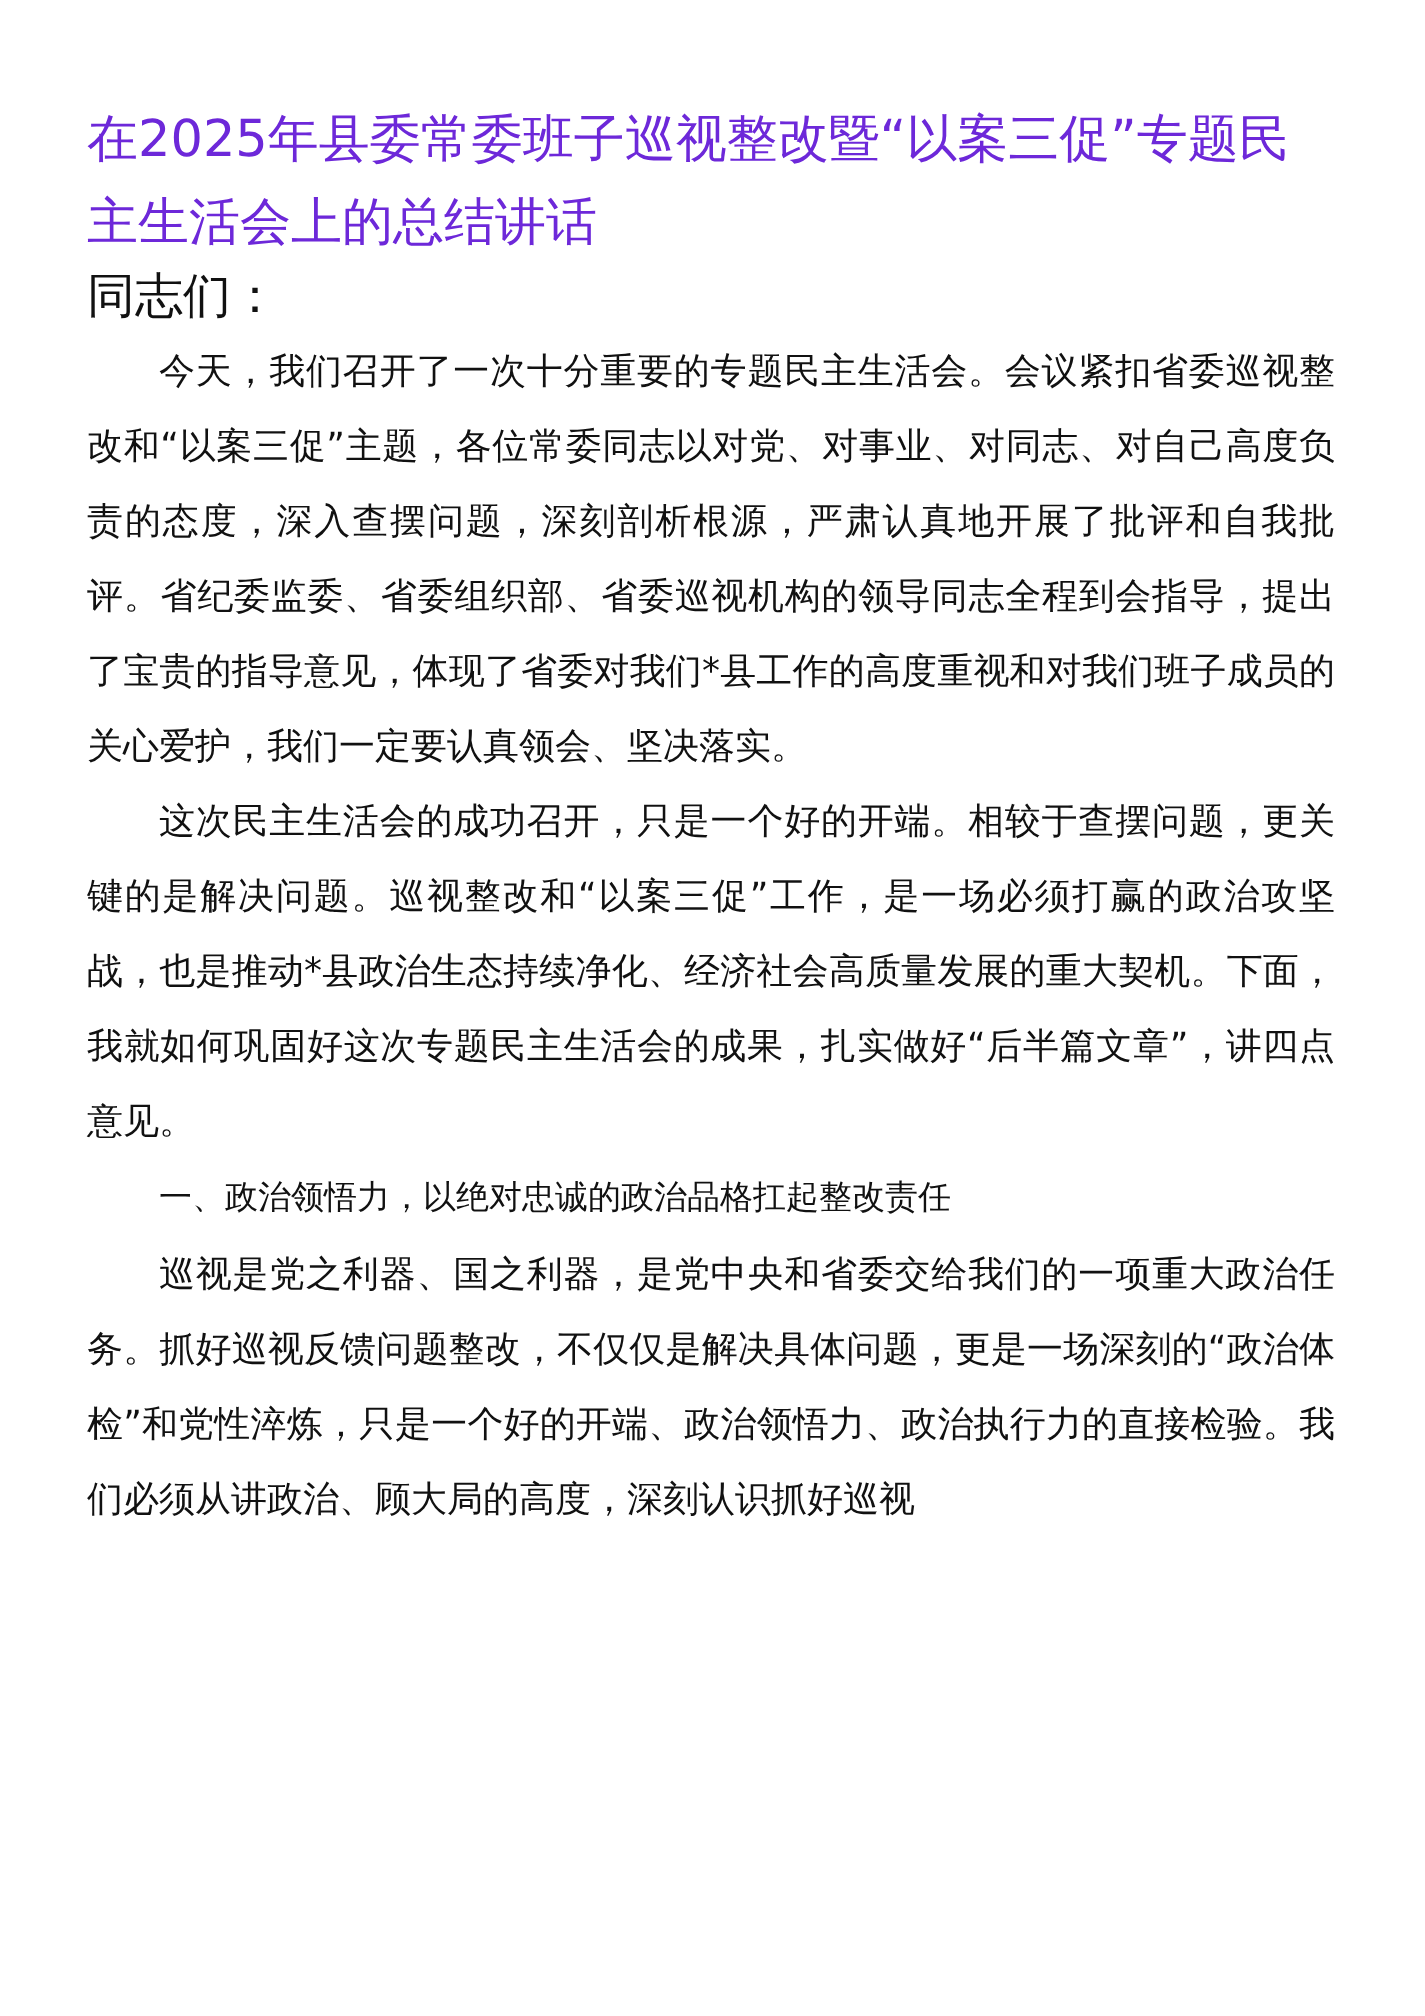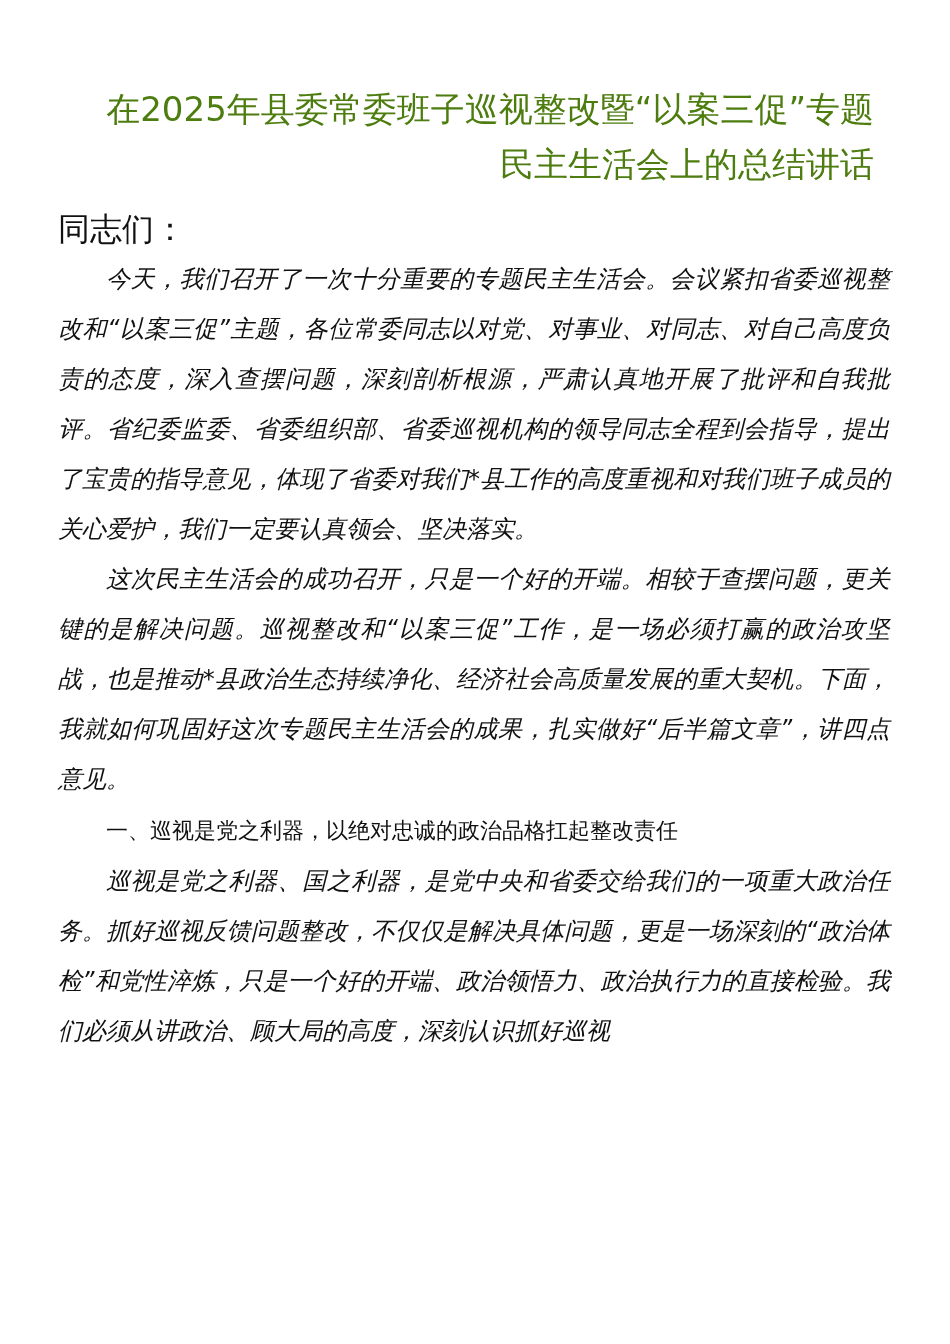--- a/index.html
+++ b/index.html
@@ -17,52 +17,51 @@
     }
     .page {
       position: absolute;
       left: 58px;
       top: 66px;
       width: 832px;
     }
     .title {
       font-size: 34px;
       line-height: 55px;
-      text-align: right;
-      margin: 16px;
+      text-align: left;
+      margin: 0;
       font-weight: normal;
-      color: #4d7c0f;
+      color: #6d28d9;
       letter-spacing: 0px;
     }
     .salutation {
       font-size: 32px;
       line-height: 50px;
       margin: 0;
       margin-top: -4px;
     }
     .para {
       font-size: 24px;
       line-height: 50px;
       margin: 0;
       text-indent: 48px;
       text-align: justify;
       word-break: break-all;
-      font-style: italic;
     }
     .heading {
       font-size: 22px;
       line-height: 50px;
       margin: 0;
       text-indent: 48px;
       margin-top: 2px;
     }
   </style>
 </head>
 <body>
 
 <div class="page">
   <h1 class="title">在2025年县委常委班子巡视整改暨“以案三促”专题民主生活会上的总结讲话</h1>
   <p class="salutation">同志们：</p>
   <p class="para">今天，我们召开了一次十分重要的专题民主生活会。会议紧扣省委巡视整改和“以案三促”主题，各位常委同志以对党、对事业、对同志、对自己高度负责的态度，深入查摆问题，深刻剖析根源，严肃认真地开展了批评和自我批评。省纪委监委、省委组织部、省委巡视机构的领导同志全程到会指导，提出了宝贵的指导意见，体现了省委对我们*县工作的高度重视和对我们班子成员的关心爱护，我们一定要认真领会、坚决落实。</p>
   <p class="para">这次民主生活会的成功召开，只是一个好的开端。相较于查摆问题，更关键的是解决问题。巡视整改和“以案三促”工作，是一场必须打赢的政治攻坚战，也是推动*县政治生态持续净化、经济社会高质量发展的重大契机。下面，我就如何巩固好这次专题民主生活会的成果，扎实做好“后半篇文章”，讲四点意见。</p>
-  <p class="heading">一、巡视是党之利器，以绝对忠诚的政治品格扛起整改责任</p>
+  <p class="heading">一、政治领悟力，以绝对忠诚的政治品格扛起整改责任</p>
   <p class="para">巡视是党之利器、国之利器，是党中央和省委交给我们的一项重大政治任务。抓好巡视反馈问题整改，不仅仅是解决具体问题，更是一场深刻的“政治体检”和党性淬炼，只是一个好的开端、政治领悟力、政治执行力的直接检验。我们必须从讲政治、顾大局的高度，深刻认识抓好巡视</p>
 </div>
 
 </body></html>

